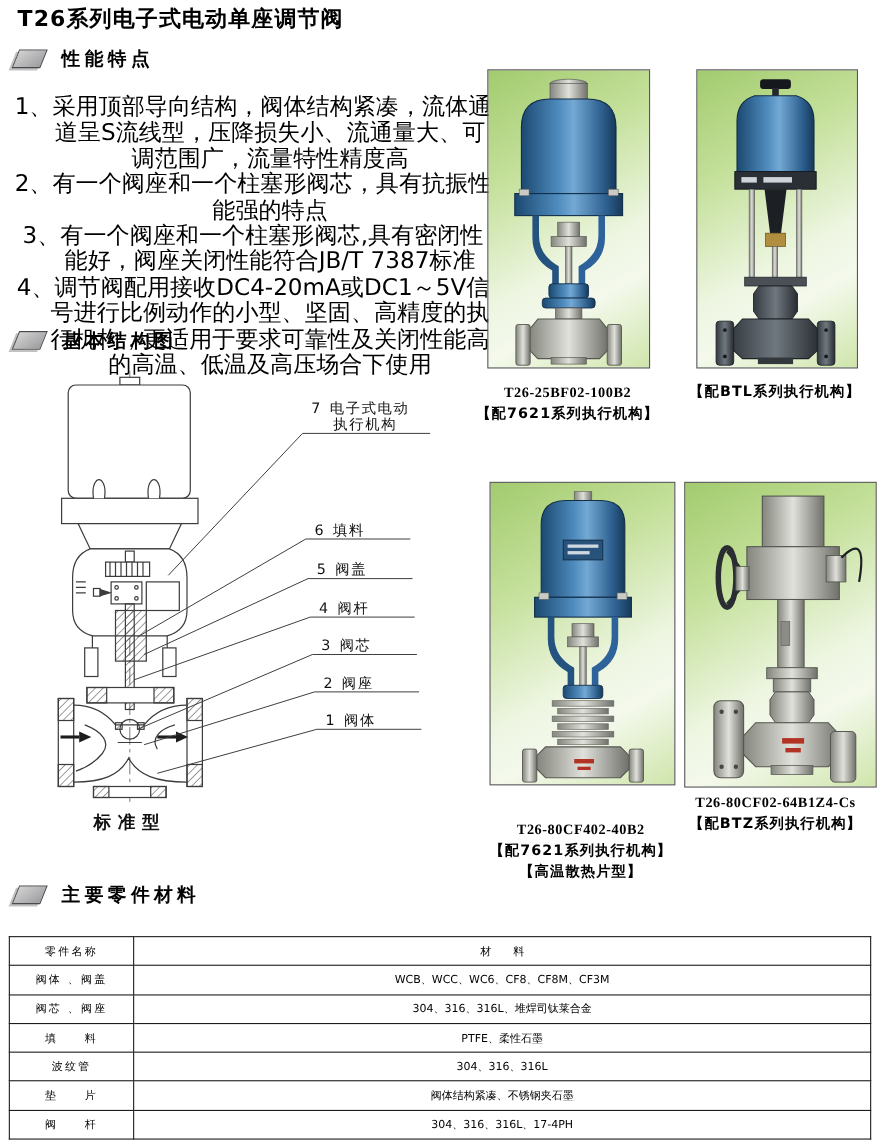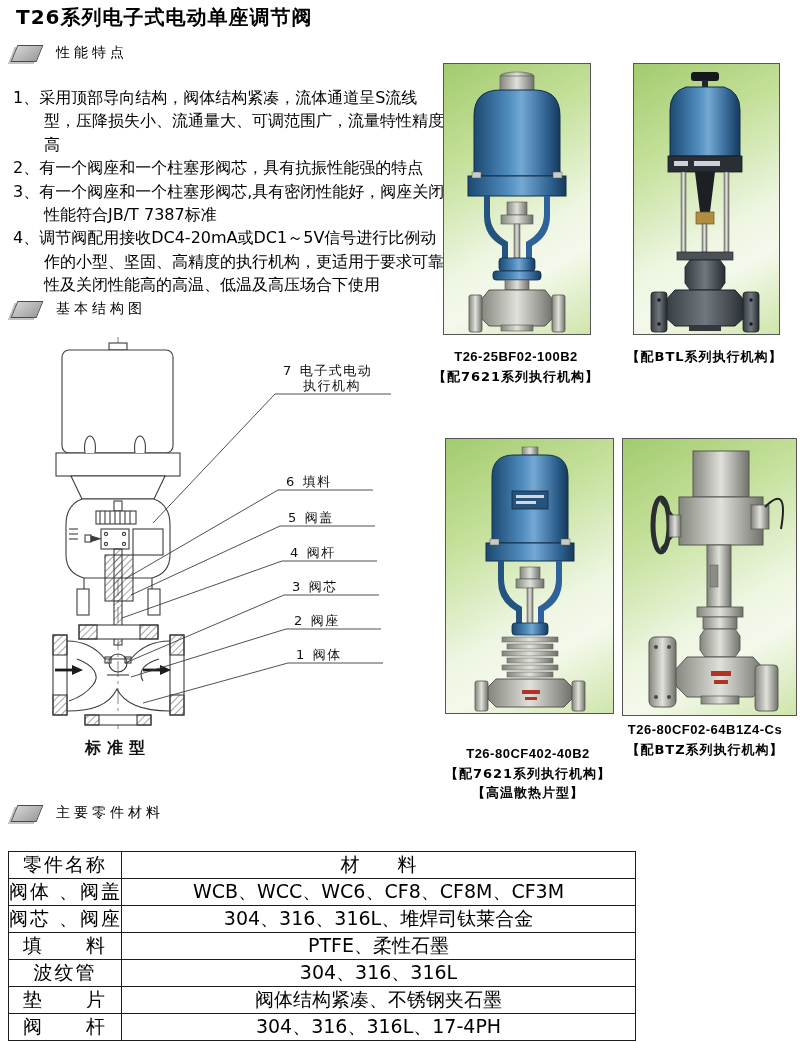--- a/index.html
+++ b/index.html
@@ -4,35 +4,35 @@
 <style>
   html,body{margin:0;padding:0;background:#888;}
   .page{position:relative;width:800px;height:1042px;background:#ffffff;margin:0 auto;
         font-family:"DejaVu Sans",sans-serif;color:#000;overflow:hidden;}
   .title{position:absolute;left:16px;top:4px;margin:0;font-size:20px;font-weight:bold;
          letter-spacing:1px;}
   .sec-hdr{position:absolute;left:8px;display:flex;align-items:center;height:26px;}
   .hdr-icon{display:inline-block;width:24px;height:15px;margin-left:6px;
             background:linear-gradient(135deg,#d2d2d2,#9d9da0);border:1.6px solid #4a4a4e;
             transform:skewX(-22deg);box-shadow:-2px 2px 0 rgba(80,80,84,.35);}
-  .hdr-text{margin-left:16px;font-size:14px;font-weight:normal;letter-spacing:4px;}
-  .features{position:absolute;left:13px;top:86px;width:434px;font-size:16px;
-            line-height:23.4px;}
+  .hdr-text{margin-left:16px;font-size:17px;font-weight:bold;letter-spacing:4px;}
+  .features{position:absolute;left:13px;top:86px;width:434px;font-size:21px;
+            line-height:23.4px;text-align:center;}
   .feat{padding-left:31px;text-indent:-31px;}
   .diagram{position:absolute;left:25px;top:333px;}
   .dlbl{font-size:13px;letter-spacing:1.5px;fill:#111;}
   .dcap{font-size:16px;font-weight:bold;letter-spacing:6px;fill:#111;}
   .photo{position:absolute;border:1px solid #555;
          background:linear-gradient(150deg,#a2cb6e 0%,#c4e09a 30%,#eef6e2 62%,#f4f9ec 75%,#cfe5ab 100%);}
   .photo svg{display:block;}
   .cap{position:absolute;text-align:center;font-weight:bold;line-height:19.5px;}
-  .cap .model{font-family:Liberation Sans, sans-serif;font-size:13px;letter-spacing:.5px;}
+  .cap .model{font-family:Liberation Serif, serif;font-size:13px;letter-spacing:.5px;}
   .cap .sub{font-size:13px;letter-spacing:1px;}
-  .mat-table{position:absolute;left:8px;top:851px;width:628px;border-collapse:collapse;
-             table-layout:fixed;font-size:19px;}
+  .mat-table{position:absolute;left:8px;top:851px;width:784px;border-collapse:collapse;
+             table-layout:fixed;font-size:10px;}
   .mat-table th,.mat-table td{border:1.4px solid #1c1c1c;text-align:center;height:25.3px;
              padding:0;font-weight:normal;white-space:pre;}
   .mat-table .c1{width:112px;letter-spacing:2px;}
   .defs-holder{position:absolute;width:0;height:0;overflow:hidden;}
 </style>
 </head>
 <body>
 
 <div class="page">
 

